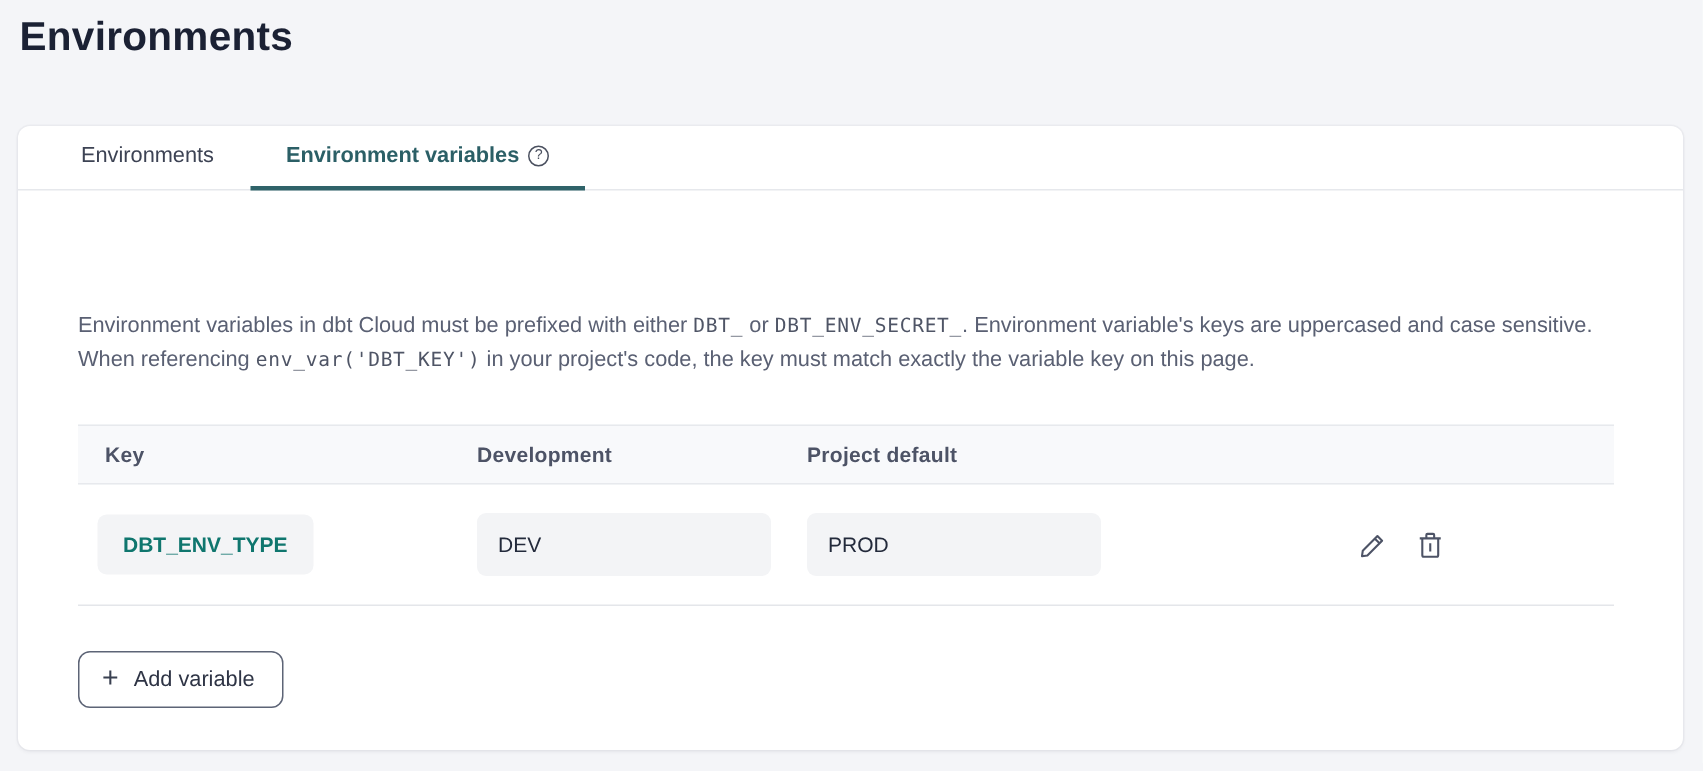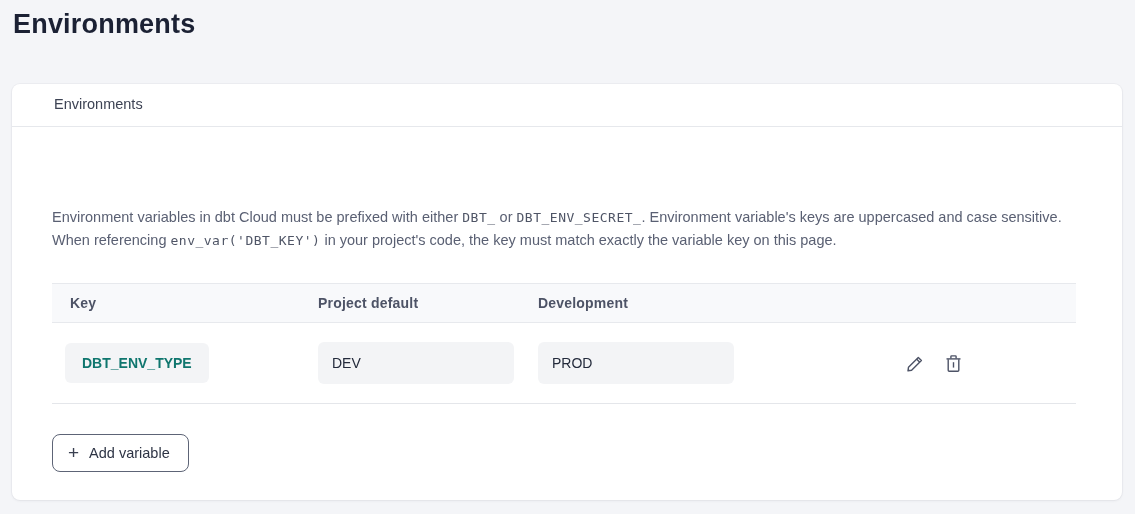--- a/index.html
+++ b/index.html
@@ -182,32 +182,36 @@
 <div class="page">
 
   <h1 class="page-title">Environments</h1>
 
   <div class="card">
 
     <div class="tabbar">
       <div class="tab">
         <span>Environments</span>
       </div>
+      <div class="tab active">
+        <span>Environment variables</span>
+        <span class="help-icon">?</span>
+      </div>
     </div>
 
     <div class="content">
 
       <p class="description"><span>Environment variables in dbt Cloud must be prefixed with either </span><code>DBT_</code><span> or </span><code>DBT_ENV_SECRET_</code><span>. Environment variable's keys are uppercased and case sensitive. When referencing </span><code>env_var('DBT_KEY')</code><span> in your project's code, the key must match exactly the variable key on this page.</span></p>
 
       <div class="var-table">
 
         <div class="thead">
           <div class="th key-col">Key</div>
+          <div class="th">Development</div>
           <div class="th">Project default</div>
-          <div class="th">Development</div>
           <div class="th"></div>
         </div>
 
         <div class="trow">
           <div class="cell-key">
             <span class="key-chip">DBT_ENV_TYPE</span>
           </div>
           <div>
             <div class="value-box">DEV</div>
           </div>

